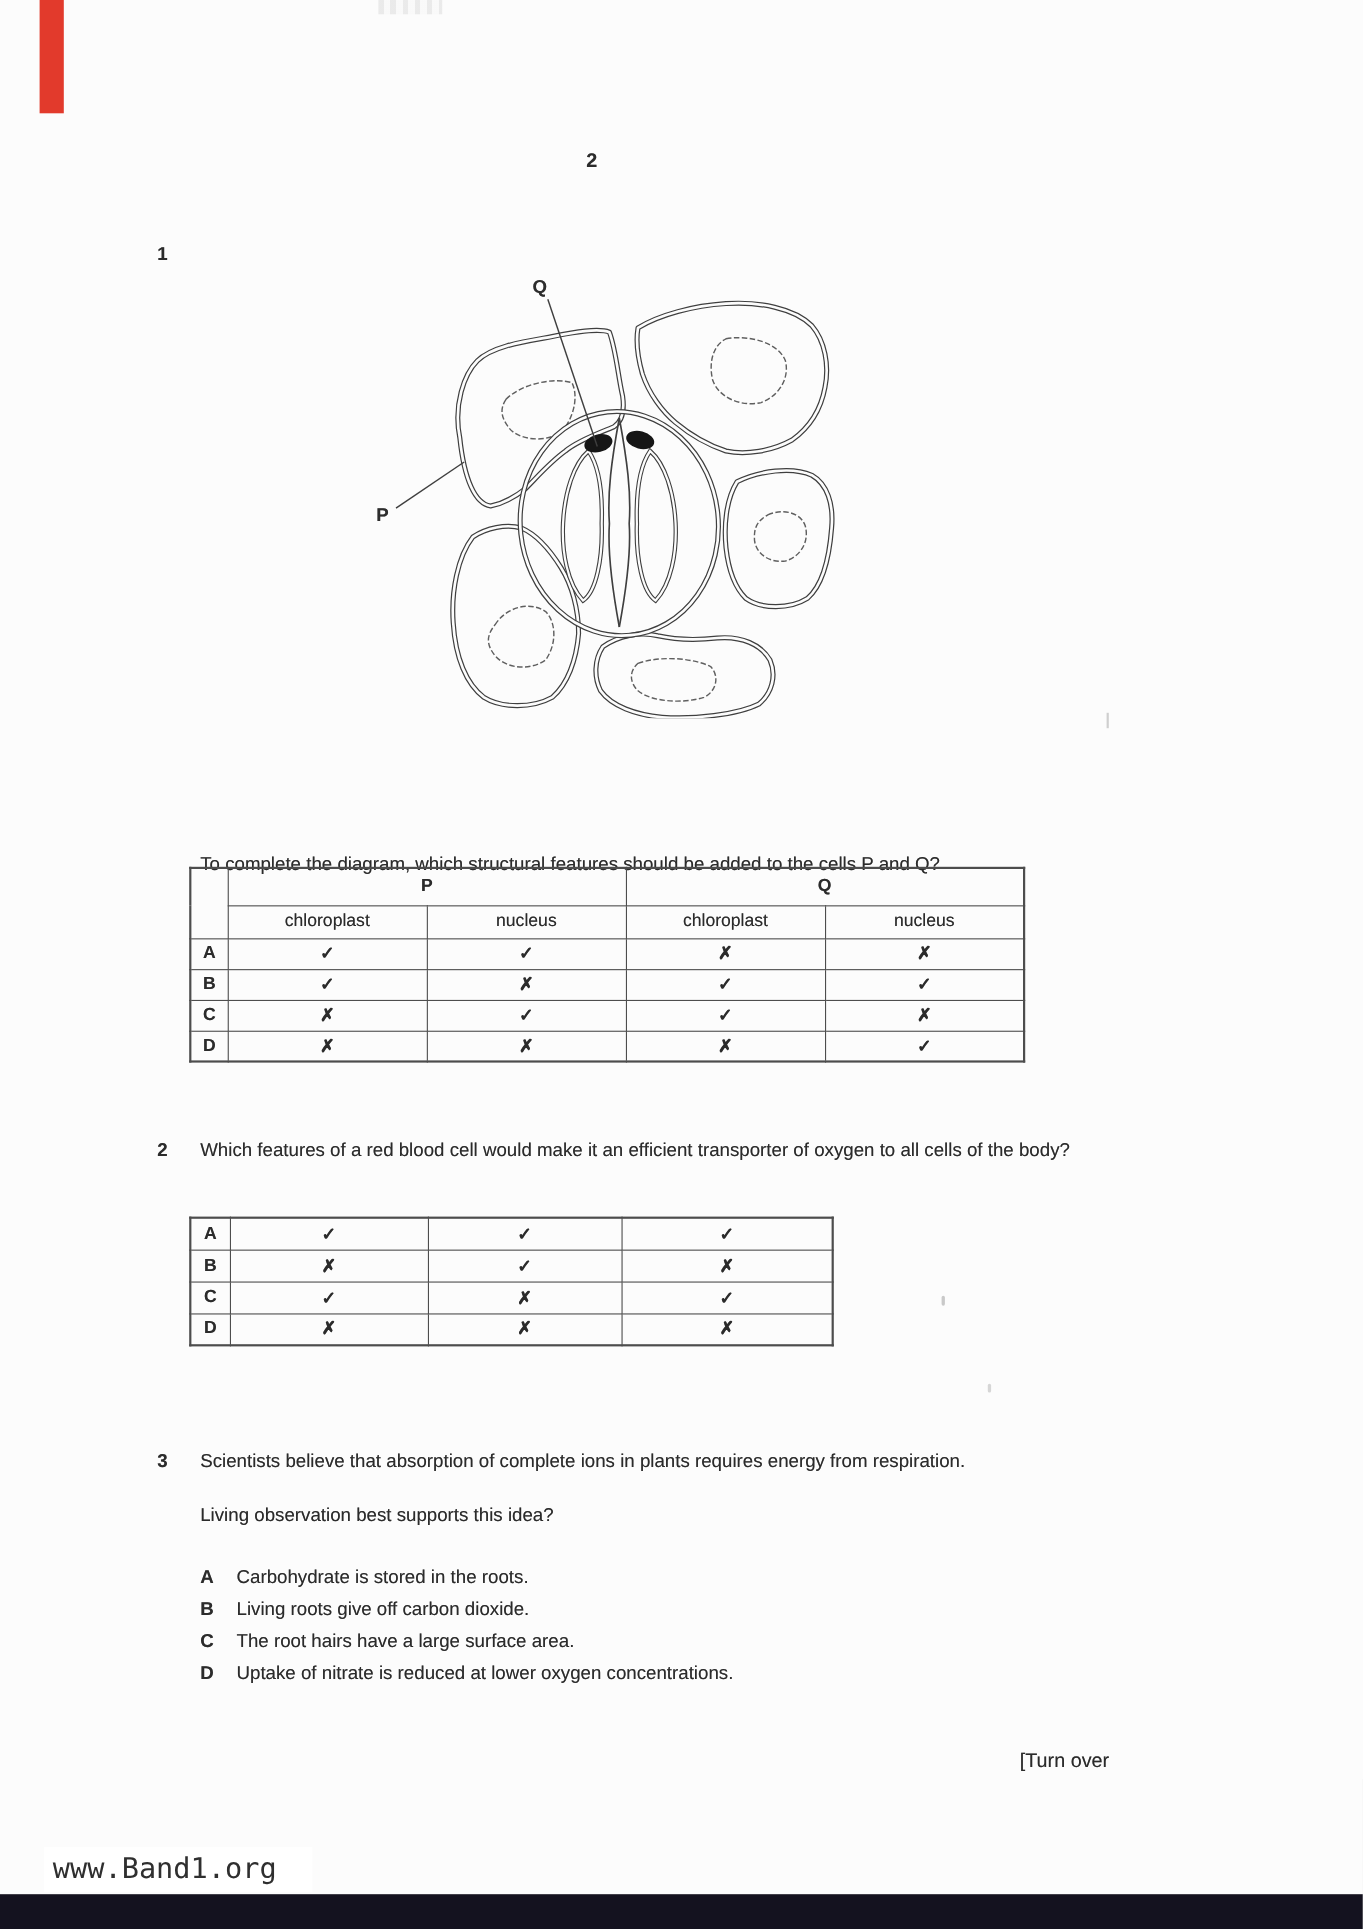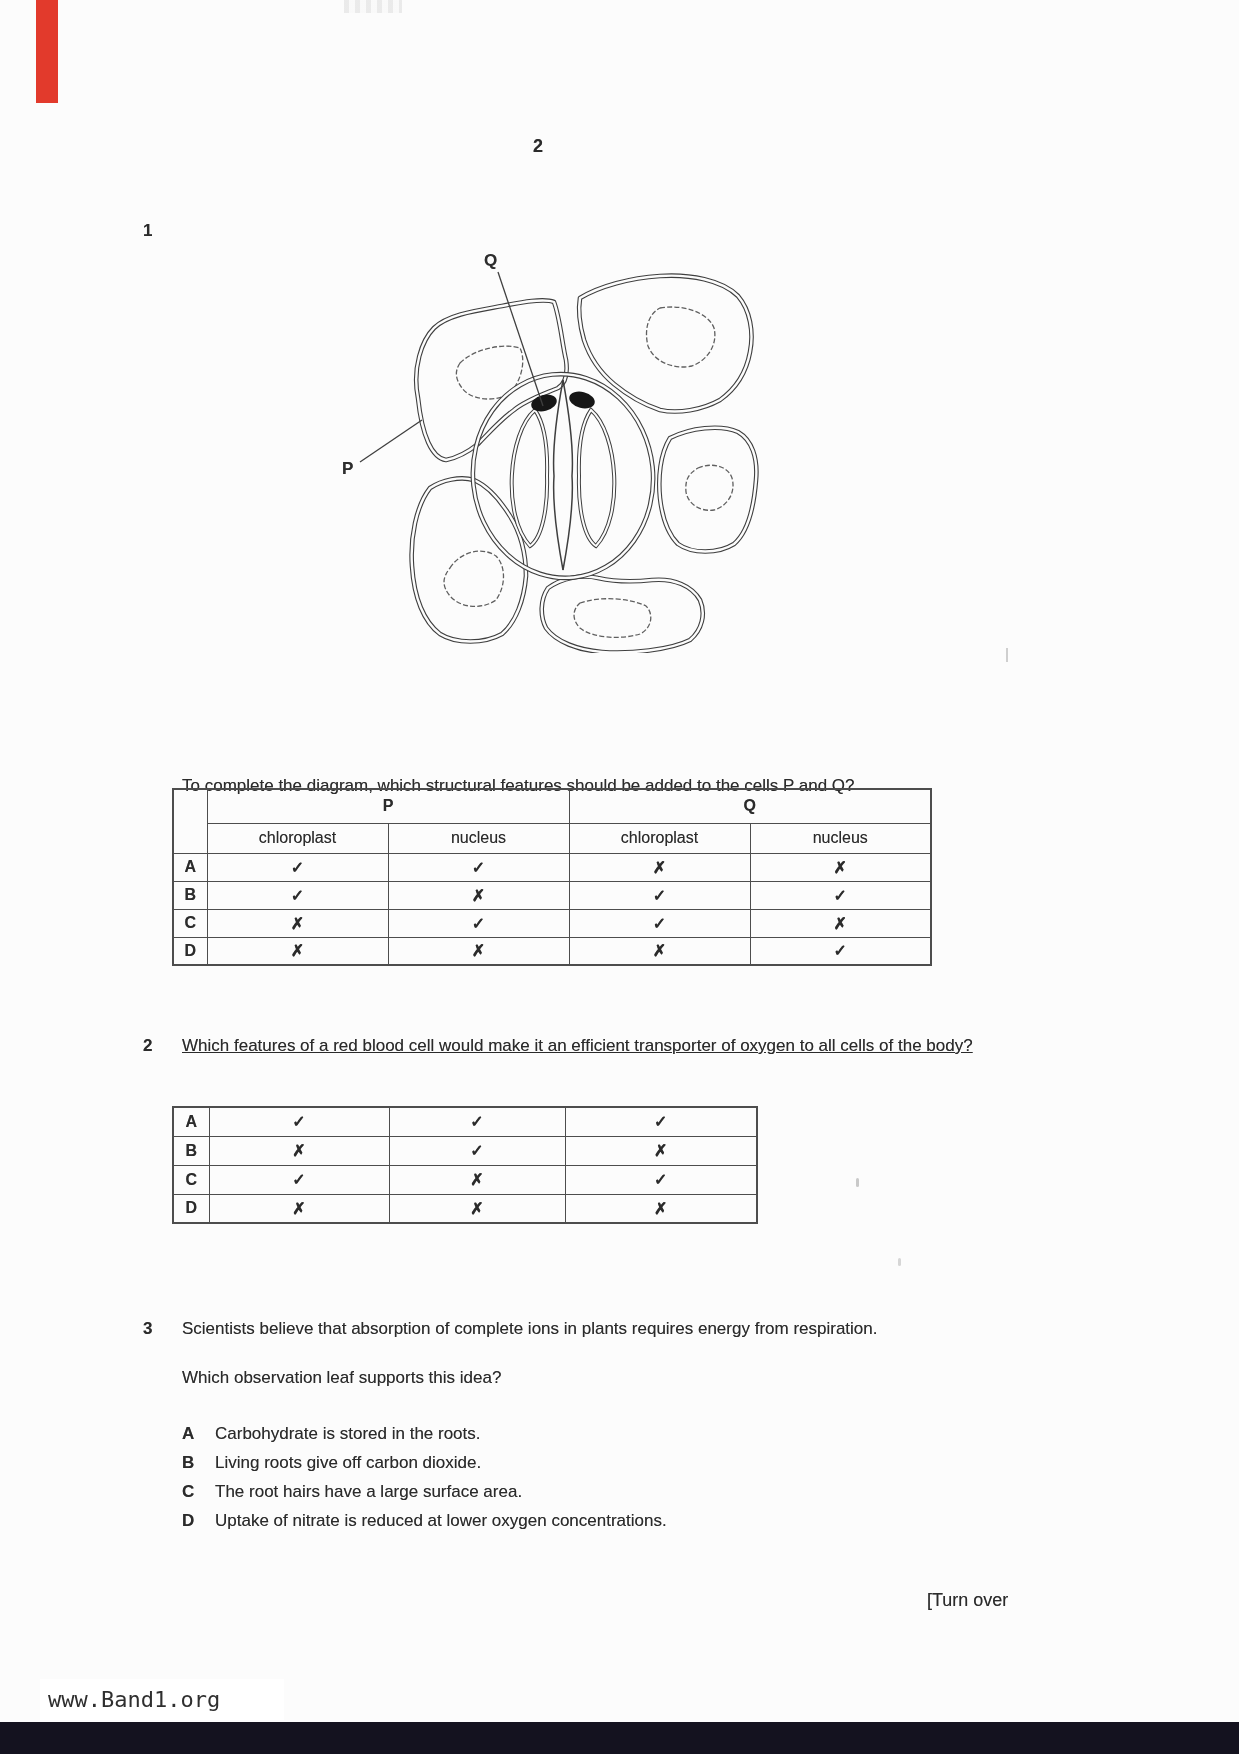--- a/index.html
+++ b/index.html
@@ -10,21 +10,21 @@
     text-shadow:0 0 0.5px rgba(60,60,60,0.55);
   }
   .abs{position:absolute;}
   .page-number{left:533px; top:136px; font-size:18px; font-weight:bold;}
   .qnum{font-weight:bold;}
   .qline{font-size:17px; line-height:29px;}
   .q1-num{left:143px; top:216px;}
   .q1-text{left:182px; top:216px;}
   .prompt1{left:182px; top:756px; font-size:17px;margin-top:20px;}
   .q2-num{left:143px; top:1031px;}
-  .q2-text{left:182px; top:1031px; width:834px;text-decoration:underline;}
+  .q2-text{left:182px; top:1031px; width:834px;}
   .q3-num{left:143px; top:1314px;}
   .q3-text{left:182px; top:1314px; width:860px;}
   .q3-prompt{left:182px; top:1368px; font-size:17px;}
   .options{left:182px; top:1424px;}
   .opt{display:flex; gap:16px; height:29px; align-items:flex-start; font-size:17px;}
   .opt .letter{font-weight:bold; width:17px;}
   .turn-over{left:927px; top:1590px; font-size:18px; font-weight:normal;}
 
   
   table.grid{border-collapse:collapse; background:transparent;}
@@ -41,21 +41,21 @@
   .rowlabel{font-weight:bold; font-size:16px;}
   .t1 tr.data{height:28px;}
   .t2 tr.data{height:29px;}
   .mark{font-size:16px; font-weight:600; letter-spacing:0;}
 
   
   .red-bar{left:36px; top:0; width:22px; height:103px; background:#e23a2c;}
   .bottom-bar{left:0; top:1722px; width:1239px; height:32px; background:#14121f;}
   .band1-box{
     left:40px; top:1679px; width:244px; height:41px; background:#ffffff;
-    font-family:"DejaVu Sans Mono",monospace; font-size:22px; color:#2f2f2f;
+    font-family:"DejaVu Sans Mono",monospace; font-size:26px; color:#2f2f2f;
     line-height:41px; padding-left:8px; box-sizing:border-box; text-shadow:none;
   }
   .smudge{
     left:344px; top:0; width:58px; height:13px; opacity:.55;
     background:repeating-linear-gradient(90deg,#dcdcdc 0 5px,#f7f7f7 5px 11px);
   }
   .dash1{left:1006px; top:648px; width:2px; height:14px; background:#cfcfcf;}
   .dash2{left:856px; top:1178px; width:3px; height:9px; background:#c9c9c9; border-radius:2px;}
   .dash3{left:898px; top:1258px; width:3px; height:8px; background:#d6d6d6; border-radius:2px;}
 
@@ -213,21 +213,21 @@
       <td class="rowlabel">D</td>
       <td class="mark">✗</td>
       <td class="mark">✗</td>
       <td class="mark">✗</td>
     </tr>
   </tbody>
     </table>
 
   <div class="abs qline qnum q3-num">3</div>
   <div class="abs qline q3-text">Scientists believe that absorption of complete ions in plants requires energy from respiration.</div>
-  <div class="abs q3-prompt">Which observation leaf supports this idea?</div>
+  <div class="abs q3-prompt">Living observation best supports this idea?</div>
 
   <div class="abs options">
     <div class="opt">
       <span class="letter">A</span>
       <span>Carbohydrate is stored in the roots.</span>
     </div>
     <div class="opt">
       <span class="letter">B</span>
       <span>Living roots give off carbon dioxide.</span>
     </div>

